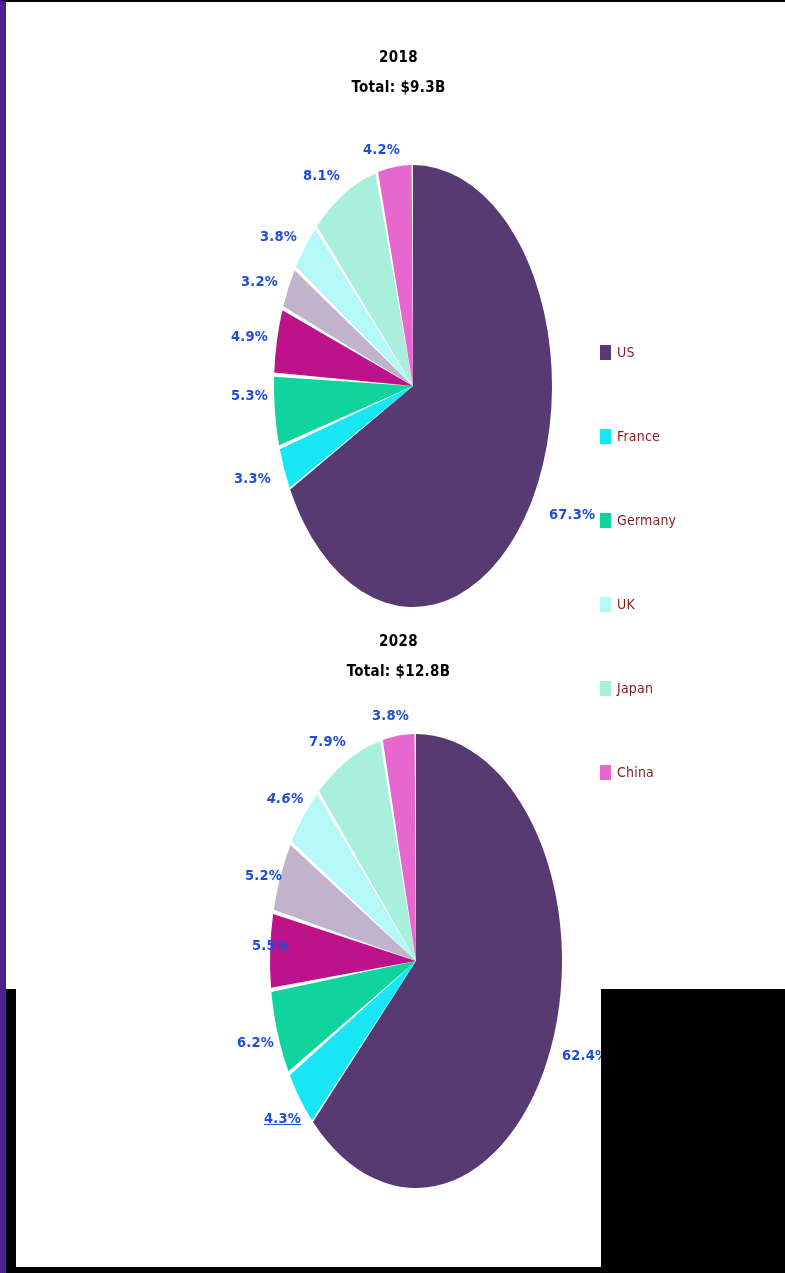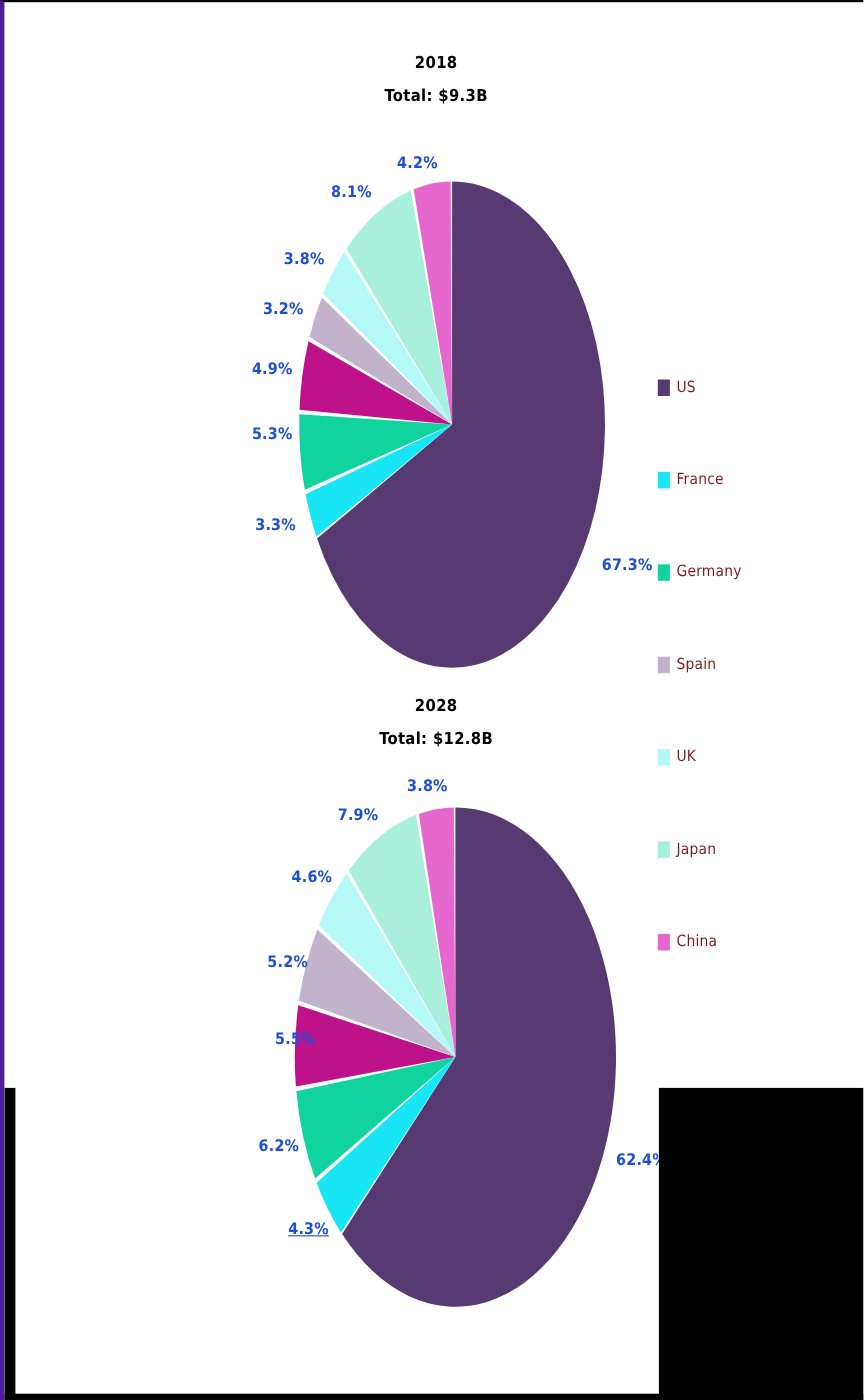--- a/index.html
+++ b/index.html
@@ -11,21 +11,21 @@
     font-family: "DejaVu Sans Condensed", "Liberation Sans", sans-serif;
   }
   #page {
     position: relative;
     width: 785px;
     height: 1273px;
     background: #ffffff;
     overflow: hidden;
     box-sizing: border-box;
     border-top: 2px solid #000000;
-    border-left: 4px solid #4c1d95;
+    border-left: 6px solid #4c1d95;
   }
 
   
   .occluder {
     position: absolute;
     background: #000000;
   }
   #occ-left  { left: 0;    top: 987px; width: 10px;  height: 286px; }
   #occ-right { left: 595px; top: 987px; width: 190px; height: 286px; }
   #occ-bottom{ left: 0;    top: 1265px; width: 785px; height: 8px; }
@@ -145,44 +145,40 @@
             <path d="M 0 0 L -142.22 -51.34 A 146 227 0 0 1 -125.52 -115.93 Z" fill="#C2B3CC"></path>
             <path d="M 0 0 L -124.07 -119.66 A 146 227 0 0 1 -99.03 -166.79 Z" fill="#B4F8F8"></path>
             <path d="M 0 0 L -96.96 -169.72 A 146 227 0 0 1 -35.92 -220.02 Z" fill="#A8F0DC"></path>
             <path d="M 0 0 L -33.20 -221.05 A 146 227 0 0 1 -1.40 -226.99 Z" fill="#E668CF"></path>
           </g>
       </svg>
     </div>
 
     <div class="slice-label" style="left:366px;  top:85px;">3.8%</div>
     <div class="slice-label" style="left:303px;  top:111px;">7.9%</div>
-    <div class="slice-label" style="left:261px;  top:168px;">4.6%</div>
+    <div class="slice-label" style="left:261px;  top:168px;font-style:italic;">4.6%</div>
     <div class="slice-label" style="left:239px;  top:245px;">5.2%</div>
     <div class="slice-label" style="left:228px;  top:315px;margin-left:18px;">5.5%</div>
     <div class="slice-label" style="left:231px;  top:412px;">6.2%</div>
     <div class="slice-label" style="left:258px;  top:488px;text-decoration:underline;">4.3%</div>
     <div class="slice-label" style="left:556px;  top:425px;">62.4%</div>
   </div>
 
   <div id="legend">
       <div class="legend-item">
         <span class="legend-swatch" style="background: rgb(88, 58, 115);"></span>
         <span class="legend-label">US</span>
       </div>
       <div class="legend-item">
         <span class="legend-swatch" style="background: rgb(25, 230, 245);"></span>
         <span class="legend-label">France</span>
       </div>
       <div class="legend-item">
         <span class="legend-swatch" style="background: rgb(16, 211, 158);"></span>
         <span class="legend-label">Germany</span>
-      </div>
-      <div class="legend-item">
-        <span class="legend-swatch" style="background: rgb(194, 179, 204);"></span>
-        <span class="legend-label">Spain</span>
       </div>
       <div class="legend-item">
         <span class="legend-swatch" style="background: rgb(180, 248, 248);"></span>
         <span class="legend-label">UK</span>
       </div>
       <div class="legend-item">
         <span class="legend-swatch" style="background: rgb(168, 240, 220);"></span>
         <span class="legend-label">Japan</span>
       </div>
       <div class="legend-item">

